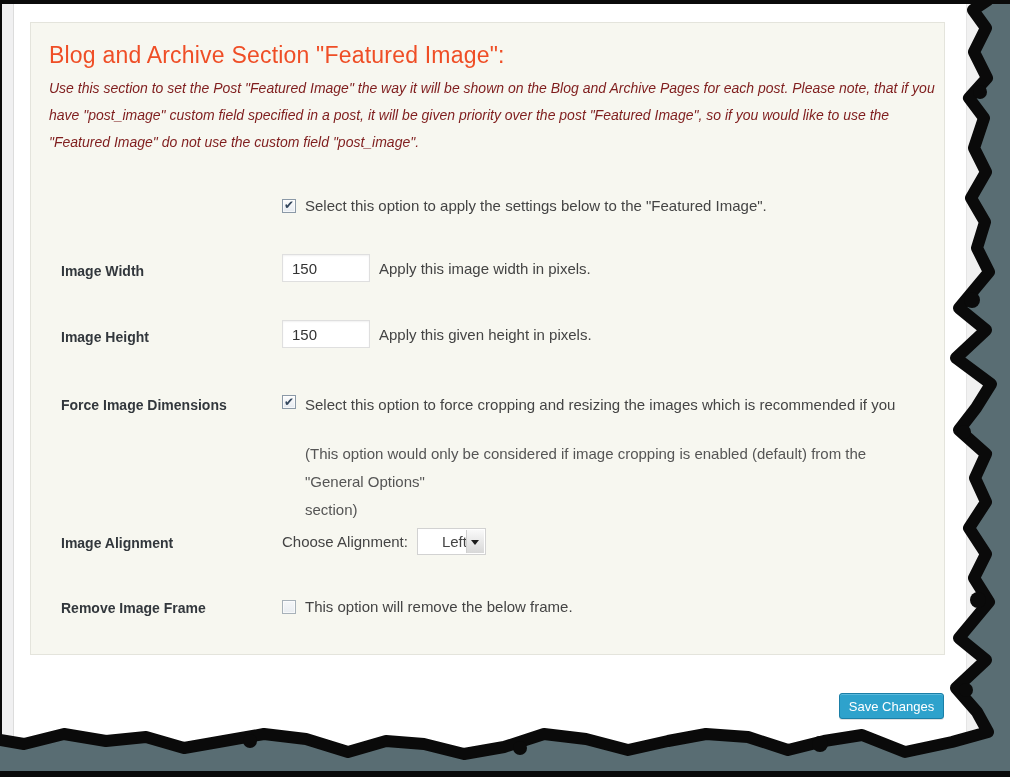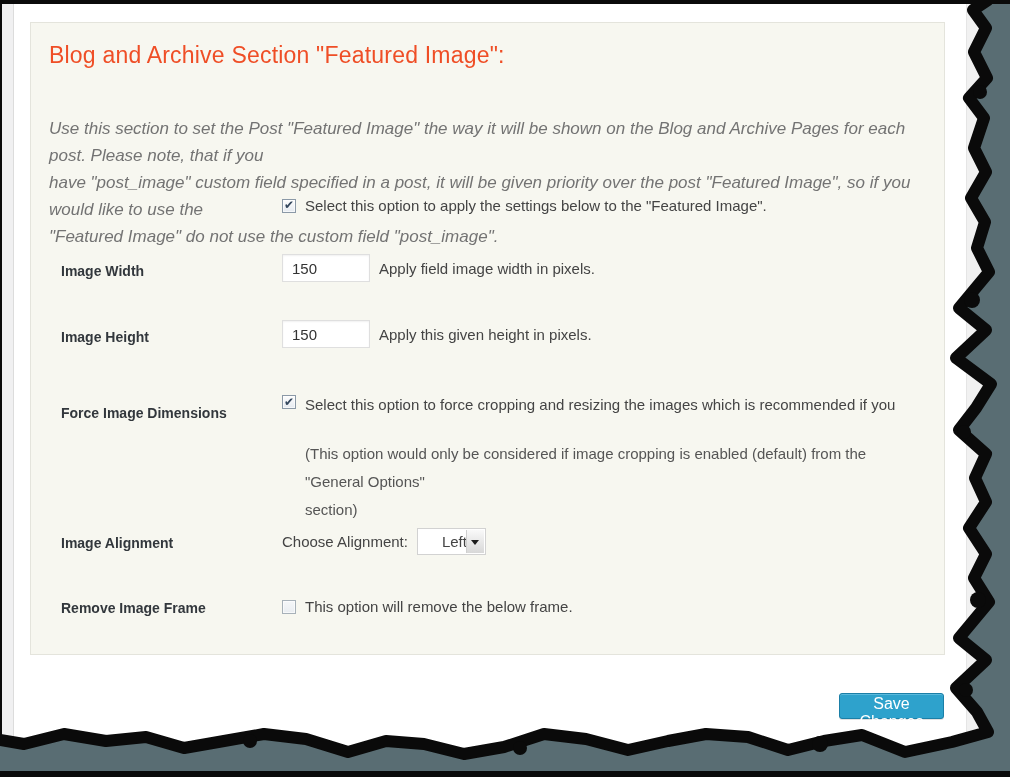--- a/index.html
+++ b/index.html
@@ -14,21 +14,21 @@
     background:#f0f0f1;border-right:1px solid #dcdcdc;}
   .right-strip{position:absolute;left:966px;top:0;width:44px;height:777px;
     background:#f1f1f1;border-left:1px solid #e5e5e5;}
 
   
   .panel{position:absolute;left:30px;top:22px;width:915px;height:633px;
     box-sizing:border-box;background:#f7f7f0;border:1px solid #e4e4dc;}
   .panel h3{position:absolute;left:18px;top:19px;margin:0;
     font-size:23px;font-weight:400;color:#ef4e26;letter-spacing:.2px;}
   .intro{position:absolute;left:18px;top:52px;width:890px;
-    font-style:italic;font-size:17px;line-height:27px;color:#737373;margin-top:40px;}
+    font-style:italic;font-size:14px;line-height:27px;color:#7f1d1d;}
 
   .row{position:absolute;left:30px;right:18px;}
   .row-label{position:absolute;left:0;top:0;width:215px;
     font-size:14px;font-weight:700;color:#32373c;line-height:20px;}
   .row-content{margin-left:221px;font-size:15px;color:#444;}
   .row-content.flex{display:flex;align-items:center;gap:9px;}
 
   
   .checkbox{width:14px;height:14px;box-sizing:border-box;flex:0 0 auto;
     border:1px solid #8b99a7;background:linear-gradient(#fdfdfd,#e5eaf0);
@@ -55,21 +55,21 @@
     border-top:5px solid #1c1c1c;margin-top:5px;}
 
   .force-desc{line-height:28px;}
   .force-note{margin-top:21px;line-height:28px;color:#555;}
   .checkline{display:flex;gap:9px;}
   .checkline .checkbox{margin-top:4px;}
 
   
   .save-btn{position:absolute;left:839px;top:693px;width:105px;height:26px;
     background:#2ea2cc;border:1px solid #1b7fa7;border-radius:3px;
-    color:#fff;font-size:16px;font-family:inherit;
+    color:#fff;font-size:13px;font-family:inherit;
     box-shadow:inset 0 1px 0 rgba(120,200,230,.6),0 1px 0 rgba(0,0,0,.12);
     cursor:pointer;}
 
   
   .tear{position:absolute;left:0;top:0;width:1010px;height:777px;
     pointer-events:none;z-index:50;}
 </style>
 </head>
 <body>
 
@@ -92,34 +92,34 @@
         <span class="check">✔</span>
       </span>
       <span>Select this option to apply the settings below to the "Featured Image".</span>
     </div>
   </div>
 
   <div class="row" style="top:231px">
     <div class="row-label" style="top:7px">Image Width</div>
     <div class="row-content flex">
       <input class="num-input" value="150" style="">
-      <span>Apply field image width in pixels.</span>
+      <span>Apply this image width in pixels.</span>
     </div>
   </div>
 
   <div class="row" style="top:297px">
     <div class="row-label" style="top:7px">Image Height</div>
     <div class="row-content flex">
       <input class="num-input" value="150" style="">
       <span>Apply this given height in pixels.</span>
     </div>
   </div>
 
   <div class="row" style="top:368px">
-    <div class="row-label" style="top:12px">Force Image Dimensions</div>
+    <div class="row-label" style="top:4px">Force Image Dimensions</div>
     <div class="row-content">
       <div class="checkline">
         <span class="checkbox checked">
           <span class="check">✔</span>
         </span>
         <div class="force-desc">
           <div>Select this option to force cropping and resizing the images which is recommended if you</div>
         </div>
       </div>
       <div class="force-note" style="margin-left:23px">

